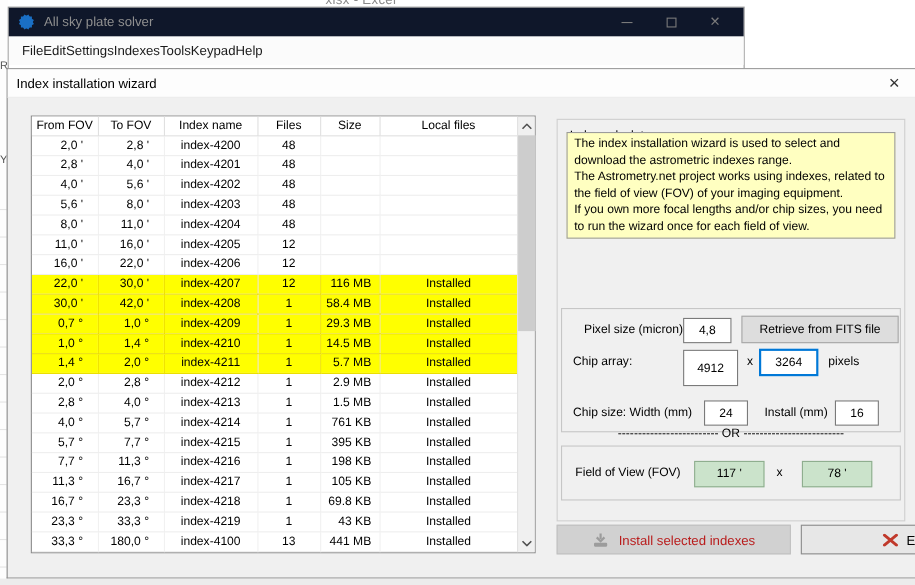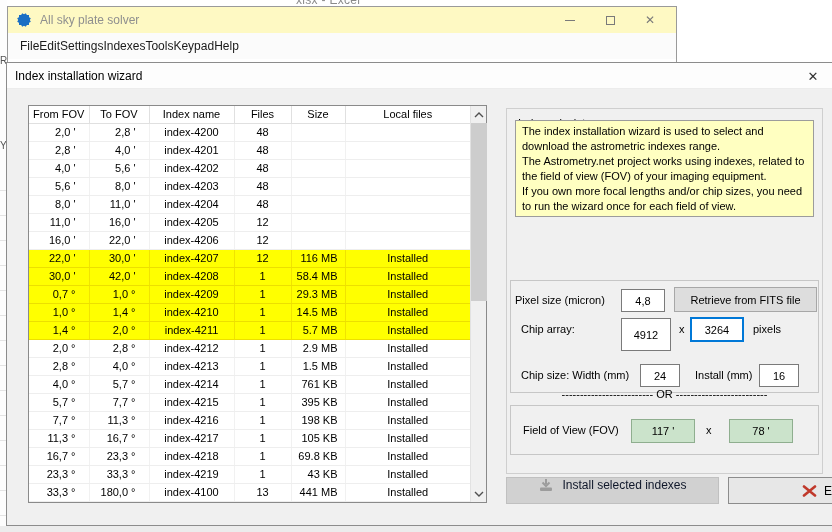--- a/index.html
+++ b/index.html
@@ -10,21 +10,21 @@
   
   .bg-top-frag { position:absolute; top:-7px; left:296px; color:#8a8a8a; font-size:12px;
     letter-spacing:.3px; white-space:nowrap; }
   .bg-left { position:absolute; left:0; top:0; width:7px; height:532px; background:#fdfdfd; }
   .bg-left .ln { position:absolute; left:0; width:7px; height:1px; background:#e4e4e4; }
   .bg-left .frag { position:absolute; left:0; font-size:10px; color:#555; }
 
   
   .app-window { position:absolute; left:7px; top:6px; width:670px; height:60px;
     background:#fff; border:1px solid #9a9a9a; }
-  .titlebar { position:relative; height:26px; background:#fef9c3; display:flex; align-items:center;text-align:right; }
+  .titlebar { position:relative; height:26px; background:#0f172a; display:flex; align-items:center;text-align:right; }
   .app-icon { margin-left:8px; width:16px; height:16px; position:relative; flex:0 0 16px; }
   .app-icon span { position:absolute; left:3px; top:3px; width:10px; height:10px; background:#1a6fc4; }
   .app-icon .r0 { transform:rotate(0deg); } .app-icon .r30 { transform:rotate(30deg); }
   .app-icon .r60 { transform:rotate(60deg); }
   .app-title { margin-left:8px; font-size:12px; color:#8f8f8f; }
   .win-controls { position:absolute; right:6px; top:0; height:26px; display:flex; }
   .win-btn { width:40px; height:26px; display:flex; align-items:center; justify-content:center;
     color:#7a7a7a; font-size:12px; }
   .min-glyph { display:inline-block; width:10px; height:1px; background:#7a7a7a; }
   .max-glyph { display:inline-block; width:9px; height:9px; border:1px solid #7a7a7a; }
@@ -84,22 +84,22 @@
   .greenbox { position:absolute; background:#cbe3cb; border:1px solid #8fae8f; font-size:11px;
     display:flex; align-items:center; justify-content:center; }
   .btn-fits { position:absolute; left:163px; top:6px; width:143px; height:25px;
     background:#ddd; border:1px solid #a7a7a7; font-size:11px; display:flex;
     align-items:center; justify-content:center; }
   .or-line { position:absolute; left:0; top:73px; width:100%; text-align:center;
     font-size:11px; color:#000;margin-top:34px; }
 
   
   .btn-install { position:absolute; left:499px; top:414px; width:213px; height:27px;
-    background:#d1d1d1; border:1px solid #c0c0c0; color:#0f172a; font-size:12px;
-    display:flex; align-items:flex-start; justify-content:center; gap:8px; }
+    background:#d1d1d1; border:1px solid #c0c0c0; color:#b91c1c; font-size:12px;
+    display:flex; align-items:center; justify-content:center; gap:8px; }
   .btn-exit { position:absolute; left:721px; top:414px; width:117px; height:27px;
     background:#e7e7e7; border:1px solid #8c8c8c; color:#000; font-size:12px;
     display:flex; align-items:center; justify-content:flex-end; gap:7px; }
   .bottom-strip { position:absolute; left:0; top:526px; width:832px; height:6px; background:#ececec; }
 </style>
 </head>
 <body>
 
 <div class="screen">
 
@@ -372,21 +372,21 @@
 
     <div class="groupbox">
       <div class="group-label">Index calculator</div>
 
       <div class="infobox">The index installation wizard is used to select and download the astrometric indexes range.
 The Astrometry.net project works using indexes, related to the field of view (FOV) of your imaging equipment.
 If you own more focal lengths and/or chip sizes, you need to run the wizard once for each field of view.</div>
 
 
       <div class="subbox chip-box">
-        <span class="lbl" style="left:4px; top:13px;">Pixel size (micron)</span>
+        <span class="lbl" style="left:20px; top:13px;">Pixel size (micron)</span>
         <span class="tbox" style="left:110px; top:8px; width:44px; height:23px;">4,8</span>
         <span class="btn-fits">Retrieve from FITS file</span>
 
         <span class="lbl" style="left:10px; top:42px;">Chip array:</span>
         <span class="tbox" style="left:110px; top:37px; width:50px; height:33px;">4912</span>
         <span class="lbl" style="left:168px; top:42px;">x</span>
         <span class="tbox focused" style="left:179px; top:36px; width:54px; height:25px;">3264</span>
         <span class="lbl" style="left:242px; top:42px;">pixels</span>
 
         <div class="or-line">------------------------- OR -------------------------</div>

